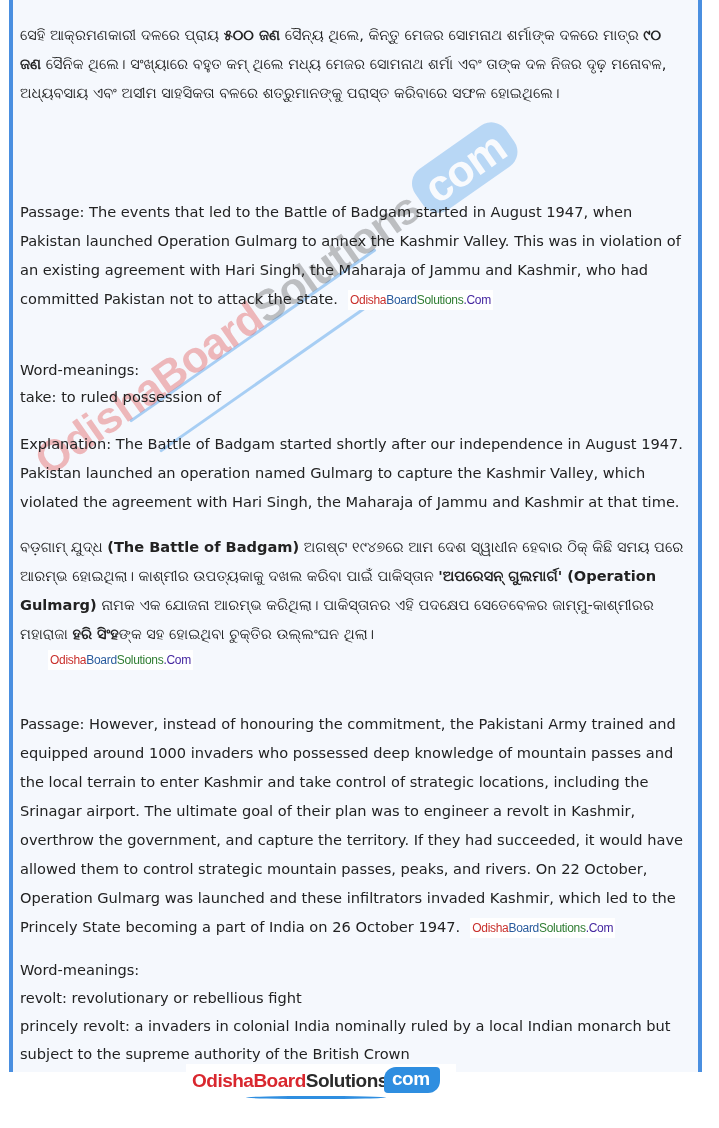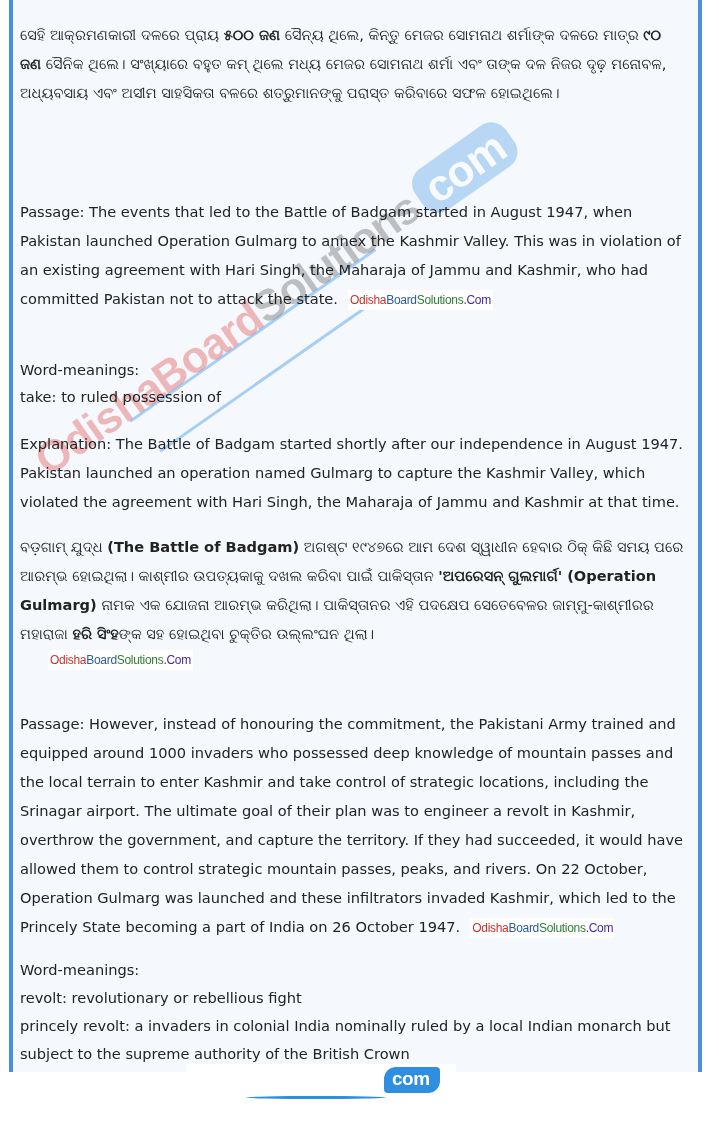--- a/index.html
+++ b/index.html
@@ -80,15 +80,16 @@
 
 <p class="p it" style="top:516px;"><span>ବଡ଼ଗାମ୍ ଯୁଦ୍ଧ </span><b>(The Battle of Badgam)</b><span> ଅଗଷ୍ଟ ୧୯୪୭ରେ ଆମ ଦେଶ ସ୍ୱାଧୀନ ହେବାର ଠିକ୍ କିଛି ସମୟ ପରେ ଆରମ୍ଭ ହୋଇଥିଲା। କାଶ୍ମୀର ଉପତ୍ୟକାକୁ ଦଖଲ କରିବା ପାଇଁ ପାକିସ୍ତାନ </span><b>'ଅପରେସନ୍ ଗୁଲମାର୍ଗ' (Operation Gulmarg)</b><span> ନାମକ ଏକ ଯୋଜନା ଆରମ୍ଭ କରିଥିଲା। ପାକିସ୍ତାନର ଏହି ପଦକ୍ଷେପ ସେତେବେଳର ଜାମ୍ମୁ-କାଶ୍ମୀରର ମହାରାଜା </span><b>ହରି ସିଂହ</b><span>ଙ୍କ ସହ ହୋଇଥିବା ଚୁକ୍ତିର ଉଲ୍ଲଂଘନ ଥିଲା।</span></p>
 
 <span class="inline-logo standalone-logo"><span class="c-red">Odisha</span><span class="c-blue">Board</span><span class="c-green">Solutions</span><span class="c-purple">.Com</span></span>
 
 <p class="p" style="top:693px;"><span class="label">Passage:</span><span> However, instead of honouring the commitment, the Pakistani Army trained and equipped around 1000 invaders who possessed deep knowledge of mountain passes and the local terrain to enter Kashmir and take control of strategic locations, including the Srinagar airport. The ultimate goal of their plan was to engineer a revolt in Kashmir, overthrow the government, and capture the territory. If they had succeeded, it would have allowed them to control strategic mountain passes, peaks, and rivers. On 22 October, Operation Gulmarg was launched and these infiltrators invaded Kashmir, which led to the Princely State becoming a part of India on 26 October 1947.</span><span class="inline-logo"><span class="c-red">Odisha</span><span class="c-blue">Board</span><span class="c-green">Solutions</span><span class="c-purple">.Com</span></span></p>
 
 <p class="p" style="top:940px; line-height:28px;"><span class="label">Word-meanings:</span><br><span class="label">revolt</span><span>: revolutionary or rebellious fight</span><br><span class="label">princely revolt</span><span>: a invaders in colonial India nominally ruled by a local Indian monarch but subject to the supreme authority of the British Crown</span></p>
 
 <div class="bottom-logo">
+  <span class="t"><span class="lr">OdishaBoard</span><span class="ld">Solutions</span></span>
   <span class="lc">com</span>
   <span class="sw"></span>
 </div>
 
 </body></html>

